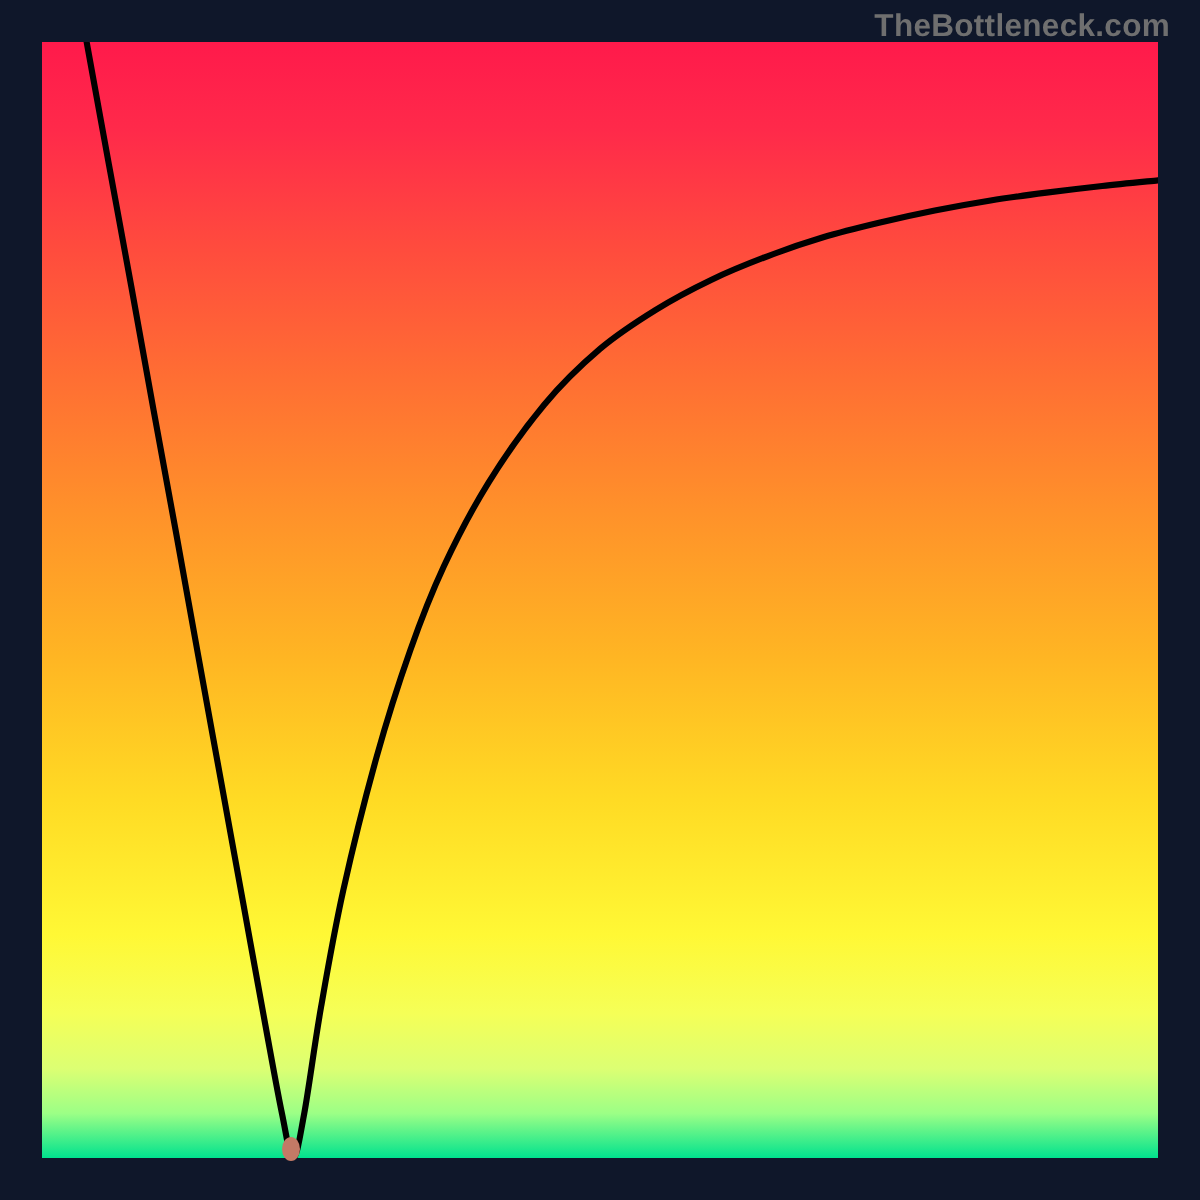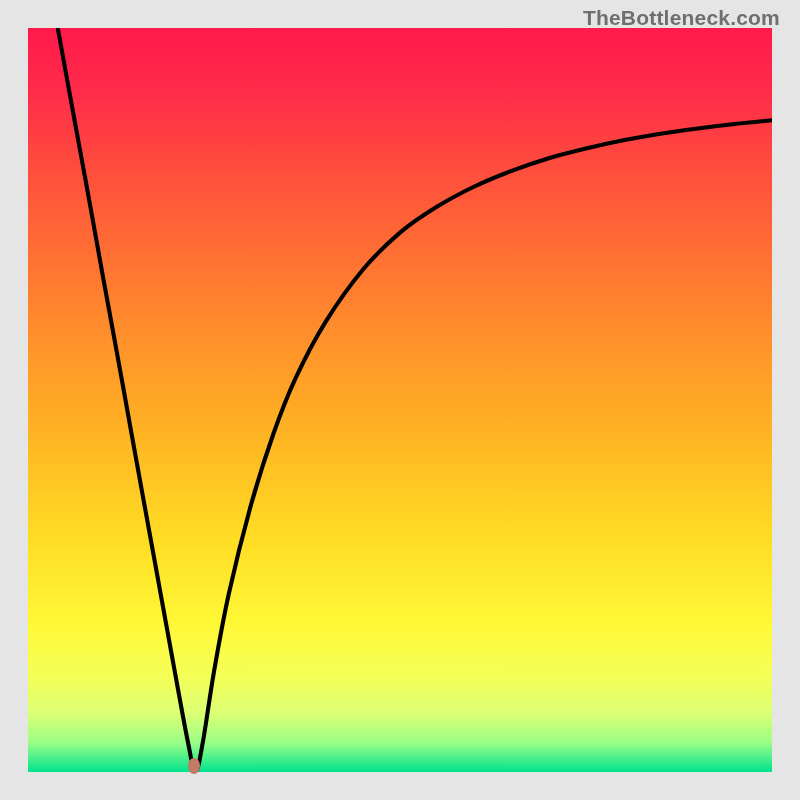--- a/index.html
+++ b/index.html
@@ -7,21 +7,21 @@
     padding: 0;
     width: 800px;
     height: 800px;
     background: #000;
     overflow: hidden;
   }
   .container {
     position: relative;
     width: 800px;
     height: 800px;
-    background: #e5e5e5;
+    background: #0f172a;
   }
   .plot-area {
     position: absolute;
     left: 28px;
     top: 28px;
     width: 744px;
     height: 744px;
   }
   .gradient-bg {
     position: absolute;

